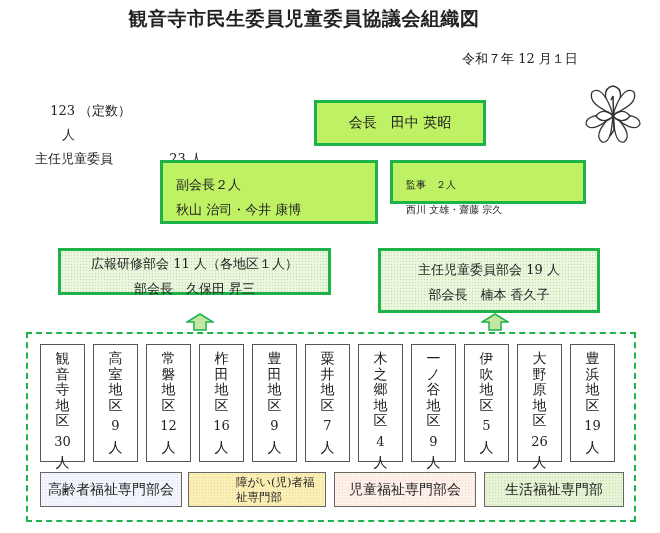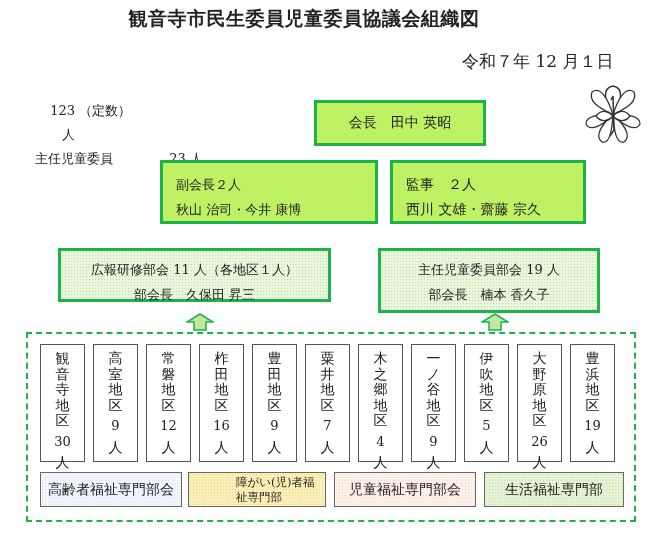--- a/index.html
+++ b/index.html
@@ -2,33 +2,33 @@
 <html><head>
 <meta charset="utf-8">
 <style>
   html, body { margin:0; padding:0; background:#ffffff; }
   body { width:660px; height:533px; position:relative; overflow:hidden;
          font-family: "DejaVu Serif", "Liberation Serif", serif; color:#222; }
   .abs { position:absolute; }
   .title { left:0; top:6px; width:608px; text-align:center;
            font-family:"DejaVu Sans","Liberation Sans",sans-serif;
            font-size:19px; font-weight:bold; letter-spacing:0.5px; color:#222; }
-  .date { left:462px; top:50px; font-size:17px; color:#222; }
+  .date { left:462px; top:50px; font-size:13px; color:#222; }
   .stats { left:35px; top:99px; font-size:13px; line-height:24px; }
   .stats .row { display:flex; }
   .stats .lbl { width:128px; }
   .stats .val1 { width:40px; text-align:right; padding-right:4px; }
   .box { position:absolute; border:3px solid #1db34a; background:#bef264; box-sizing:border-box; font-size:13px; }
   .dotted { background-color:#eaf6de;
             background-image: radial-gradient(#b9dfa4 0.9px, transparent 1px);
             background-size:3px 3px; }
   .chair { left:314px; top:100px; width:172px; height:46px; display:flex; align-items:center; justify-content:center; font-size:14px; }
   .vchair { left:160px; top:160px; width:218px; height:64px; padding:9px 0 0 13px; line-height:25px; font-size:13px; }
-  .auditor { left:390px; top:160px; width:196px; height:64px; padding:9px 0 8px 13px; line-height:25px; font-size:14px; }
-  .pr { left:58px; top:248px; width:273px; height:54px; text-align:center; line-height:25px; padding-top:6px; }
+  .auditor { left:390px; top:160px; width:196px; height:44px; padding:9px 0 8px 13px; line-height:25px; font-size:10px; }
+  .pr { left:58px; top:248px; width:273px; height:47px; text-align:center; line-height:25px; }
   .chief { left:378px; top:248px; width:222px; height:65px; text-align:center; line-height:25px; padding-top:6px; }
   .arrow { position:absolute; width:28px; height:18px; }
   .container { left:26px; top:332px; width:610px; height:190px; border:2.5px dashed #1db34a; box-sizing:border-box; }
   .cells { position:absolute; left:40px; top:344px; display:flex; gap:8px; }
   .cell { width:45px; height:118px; border:1.5px solid #555; box-sizing:border-box; background:#fff;
           display:flex; flex-direction:column; align-items:center; padding-top:6px;
           font-size:14px; line-height:15.5px; }
   .cell .ch { display:block; }
   .cell .num { margin-top:5px; font-size:13px; }
   .cell .unit { margin-top:6px; }

